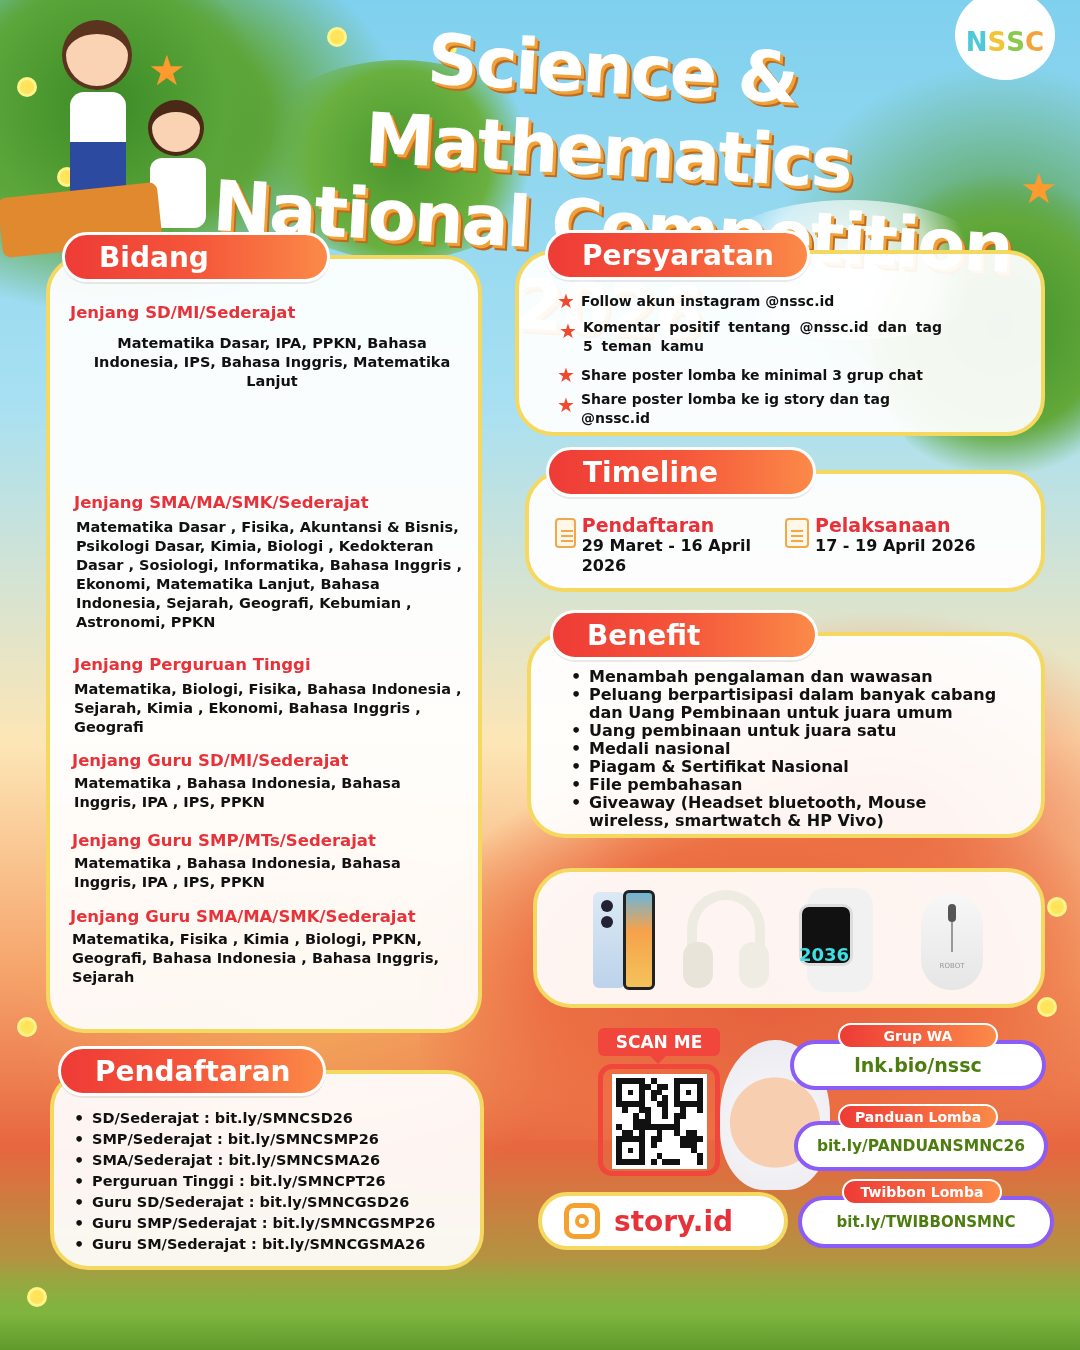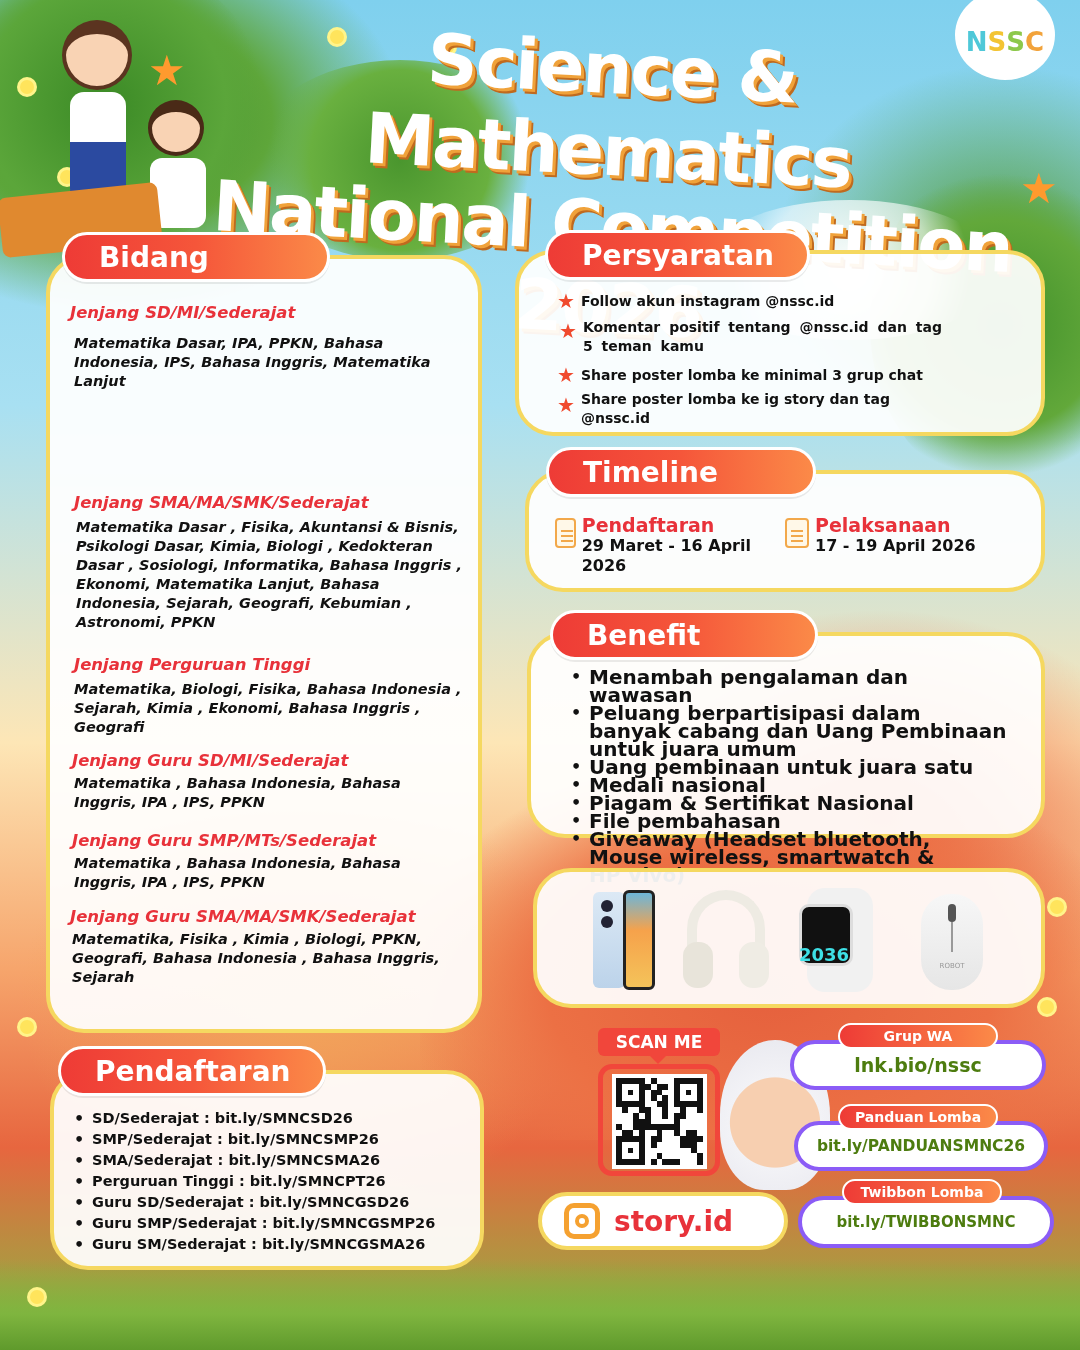--- a/index.html
+++ b/index.html
@@ -43,27 +43,27 @@
   .pill {
     position:absolute; height:50px; border-radius:26px;
     background: linear-gradient(90deg, #ee3b36 0%, #f5563a 50%, #fb8a48 100%);
     border: 3px solid #fff; box-shadow: 0 2px 0 rgba(0,0,0,0.08);
     color:#fff; font-weight:bold; font-size:28px; display:flex; align-items:center;
     padding-left:34px; z-index:3;
   }
   .red-h { color:#e8323a; font-weight:bold; font-size:16.5px; }
   .body-t { color:#111; font-weight:bold; font-size:14.5px; line-height:19px; }
 
-  .bidang-group { position:absolute; left:0;font-style:italic; }
+  .bidang-group { position:absolute; left:0; }
 
   .req-row { position:absolute; display:flex; align-items:flex-start; }
   .req-row .st { color:#f04a2e; font-size:20px; line-height:18px; margin-right:6px; }
 
   .ul-list { list-style:none; }
-  .ul-list li { position:relative; padding-left:20px; color:#111; font-weight:bold; font-size:20px; line-height:18px; }
+  .ul-list li { position:relative; padding-left:20px; color:#111; font-weight:bold; font-size:16px; line-height:18px; }
   .ul-list li::before { content:"\2022"; position:absolute; left:2px; top:0; font-size:16px; }
 
   .tl-item { position:absolute; display:flex; }
   .tl-icon { width:24px; height:30px; border:2px solid #f2a84a; border-radius:4px; margin-right:6px; margin-top:4px; position:relative; background:#fff8e8; }
   .tl-icon::after { content:""; position:absolute; left:4px; top:10px; width:12px; height:2px; background:#f2a84a; box-shadow: 0 5px 0 #f2a84a, 0 10px 0 #f2a84a; }
   .tl-label { color:#e8323a; font-weight:bold; font-size:19px; line-height:22px; }
   .tl-date { color:#111; font-weight:bold; font-size:16px; line-height:20px; }
 
   .scan-me {
     position:absolute; left:598px; top:1028px; width:122px; height:28px; border-radius:6px;
@@ -123,21 +123,21 @@
     <span>S</span>
     <span>C</span>
 </div>
 
 <div class="pill" style="left:62px;top:232px;width:268px;">
   <span>Bidang</span>
 </div>
 <div class="panel" style="left:46px;top:255px;width:436px;height:778px;">
   <div class="bidang-group" style="left:20px;top:44px;width:400px;">
     <div class="red-h">Jenjang SD/MI/Sederajat</div>
-    <div class="body-t" style="margin-top:12px;padding-left:4px;">Matematika Dasar, IPA, PPKN, Bahasa Indonesia, IPS, Bahasa Inggris, Matematika Lanjut</div>
+    <div class="body-t" style="margin-top:12px;padding-left:4px;text-align:center;">Matematika Dasar, IPA, PPKN, Bahasa Indonesia, IPS, Bahasa Inggris, Matematika Lanjut</div>
   </div>
   <div class="bidang-group" style="left:24px;top:234px;width:392px;">
     <div class="red-h">Jenjang SMA/MA/SMK/Sederajat</div>
     <div class="body-t" style="margin-top:6px;padding-left:2px;">Matematika Dasar , Fisika, Akuntansi &amp; Bisnis, Psikologi Dasar, Kimia, Biologi , Kedokteran Dasar , Sosiologi, Informatika, Bahasa Inggris , Ekonomi, Matematika Lanjut, Bahasa Indonesia, Sejarah, Geografi, Kebumian , Astronomi, PPKN</div>
   </div>
   <div class="bidang-group" style="left:24px;top:396px;width:392px;">
     <div class="red-h">Jenjang Perguruan Tinggi</div>
     <div class="body-t" style="margin-top:6px;">Matematika, Biologi, Fisika, Bahasa Indonesia , Sejarah, Kimia , Ekonomi, Bahasa Inggris , Geografi</div>
   </div>
   <div class="bidang-group" style="left:22px;top:492px;width:340px;">

